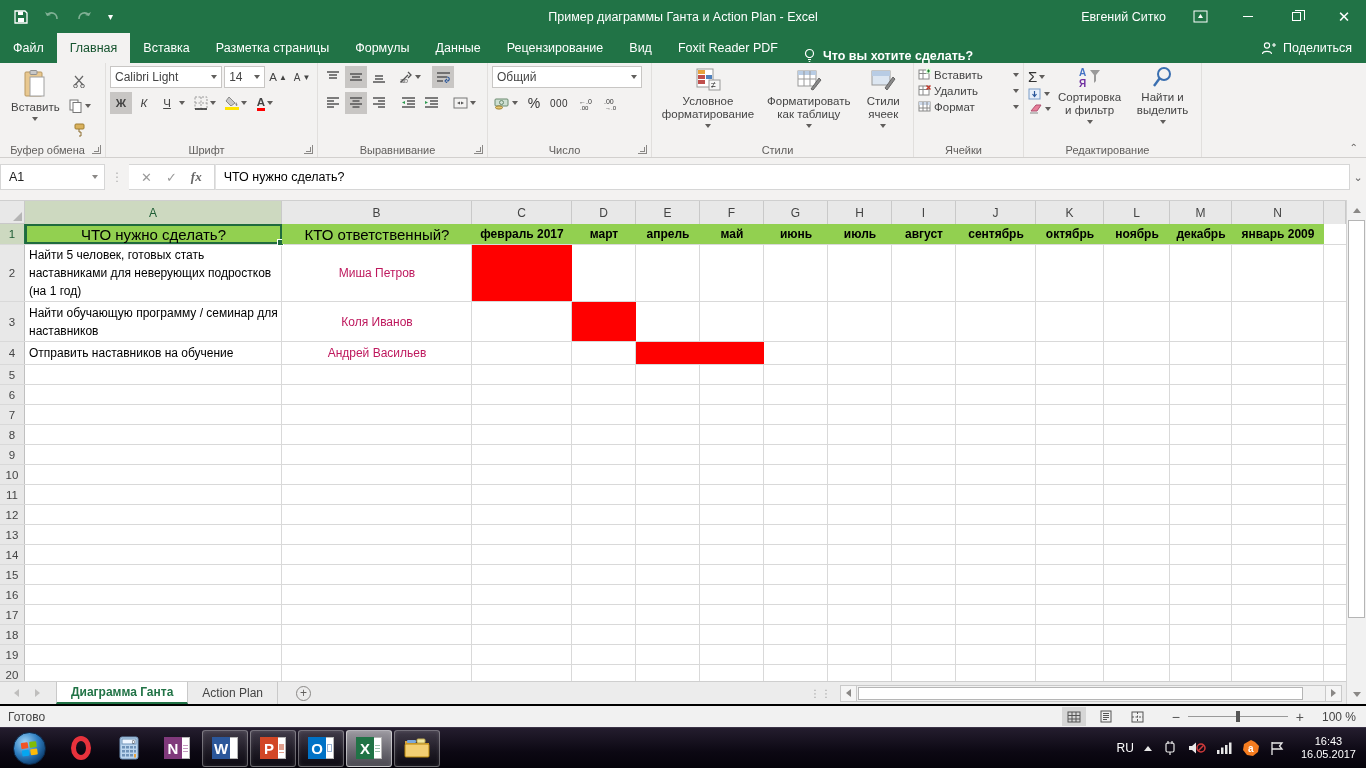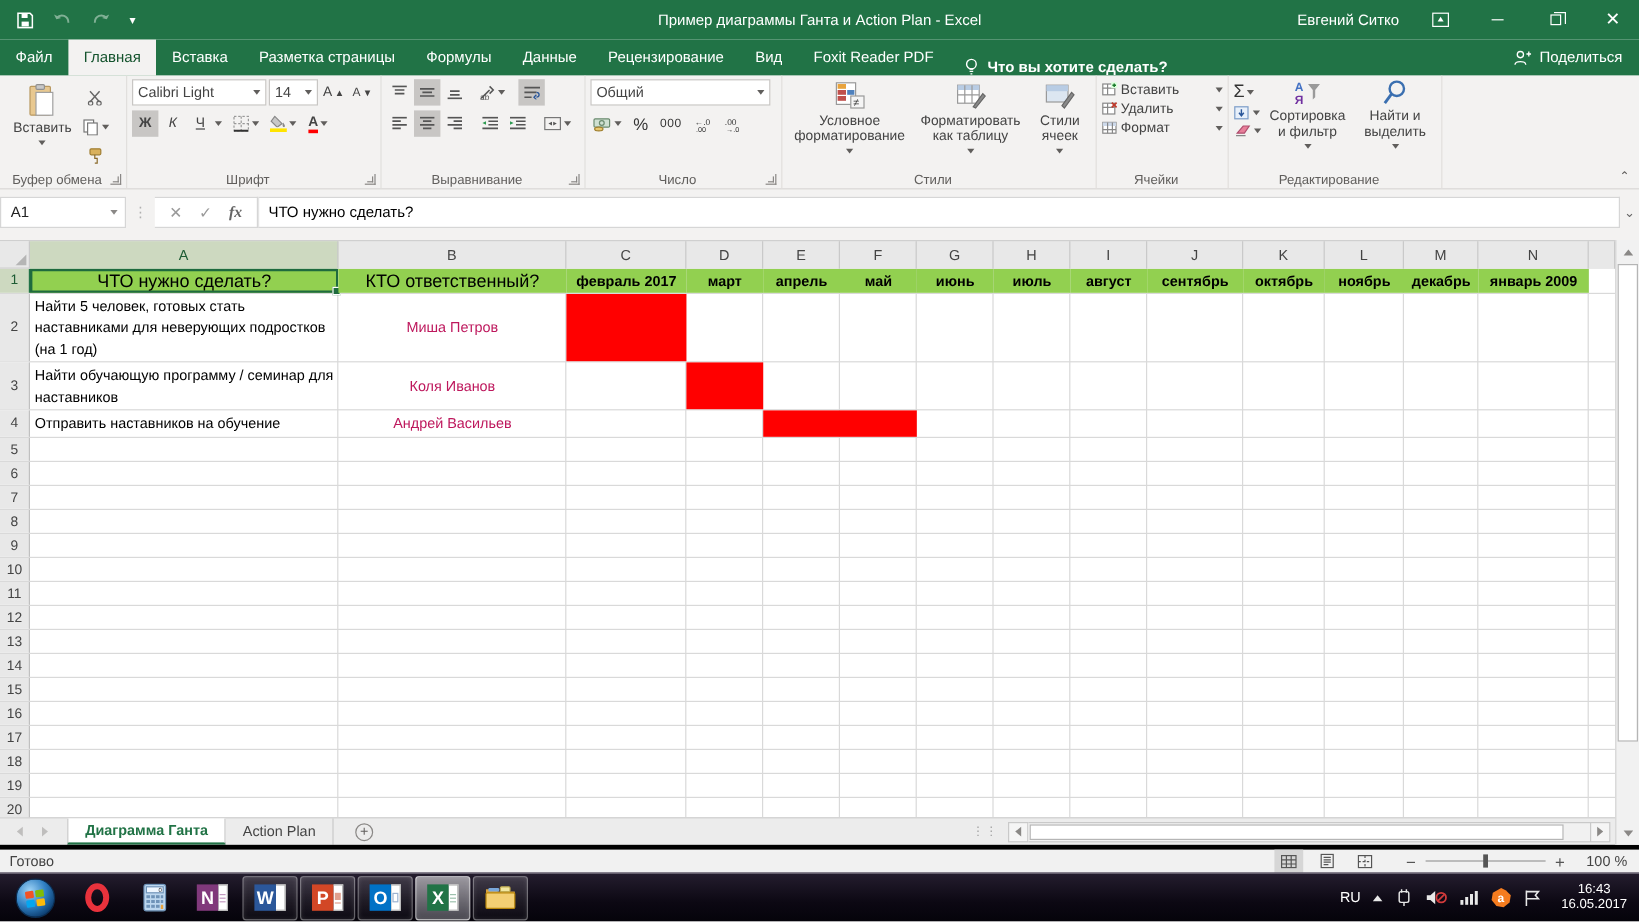--- a/index.html
+++ b/index.html
@@ -101,21 +101,21 @@
   .stab.active { background:#fff; color:#217346; font-weight:bold; border-bottom:2px solid #217346; border-left:1px solid #c9c9c9; }
   .stab.inactive { color:#444; }
   .addsheet { width:15px; height:15px; border:1px solid #8a8886; border-radius:50%; display:flex; align-items:center; justify-content:center; color:#605e5c; font-size:12px; line-height:1; align-self:center; margin-left:18px; }
   .grip { align-self:center; margin-left:auto; color:#a0a0a0; font-size:10px; letter-spacing:1px; padding-right:8px; }
   .hscroll { display:flex; align-items:center; align-self:center; margin-right:24px; }
   .hbtn { width:17px; height:17px; background:#f5f5f5; border:1px solid #c9c9c9; display:flex; align-items:center; justify-content:center; }
   .htrack { width:468px; height:17px; background:#f1f1f1; border:1px solid #c9c9c9; border-left:none; border-right:none; padding:1px; }
   .hthumb { width:445px; height:13px; background:#fff; border:1px solid #b5b5b5; }
 
   
-  #statusbar { top:704px; height:23px; background:#f1f1f1; border-top:4px solid #000000; display:flex; align-items:center; font-size:12px; color:#444; }
+  #statusbar { top:704px; height:23px; background:#f1f1f1; border-top:2px solid #000000; display:flex; align-items:center; font-size:12px; color:#444; }
   .ready { padding-left:8px; }
   .sb-right { margin-left:auto; display:flex; align-items:center; gap:8px; margin-right:10px; }
   .viewbtn { width:24px; height:19px; display:flex; align-items:center; justify-content:center; color:#666; }
   .viewbtn.active { background:#d6d6d6; }
   .zoomwrap { display:flex; align-items:center; gap:8px; margin-left:14px; }
   .zminus,.zplus { color:#555; font-size:14px; line-height:1; }
   .ztrack { width:100px; height:1px; background:#999; position:relative; }
   .ztick { position:absolute; left:50px; top:-3px; width:1px; height:7px; background:#999; }
   .zthumb { position:absolute; left:48px; top:-5px; width:4px; height:11px; background:#555; }
   .zoomlvl { width:44px; text-align:right; }

